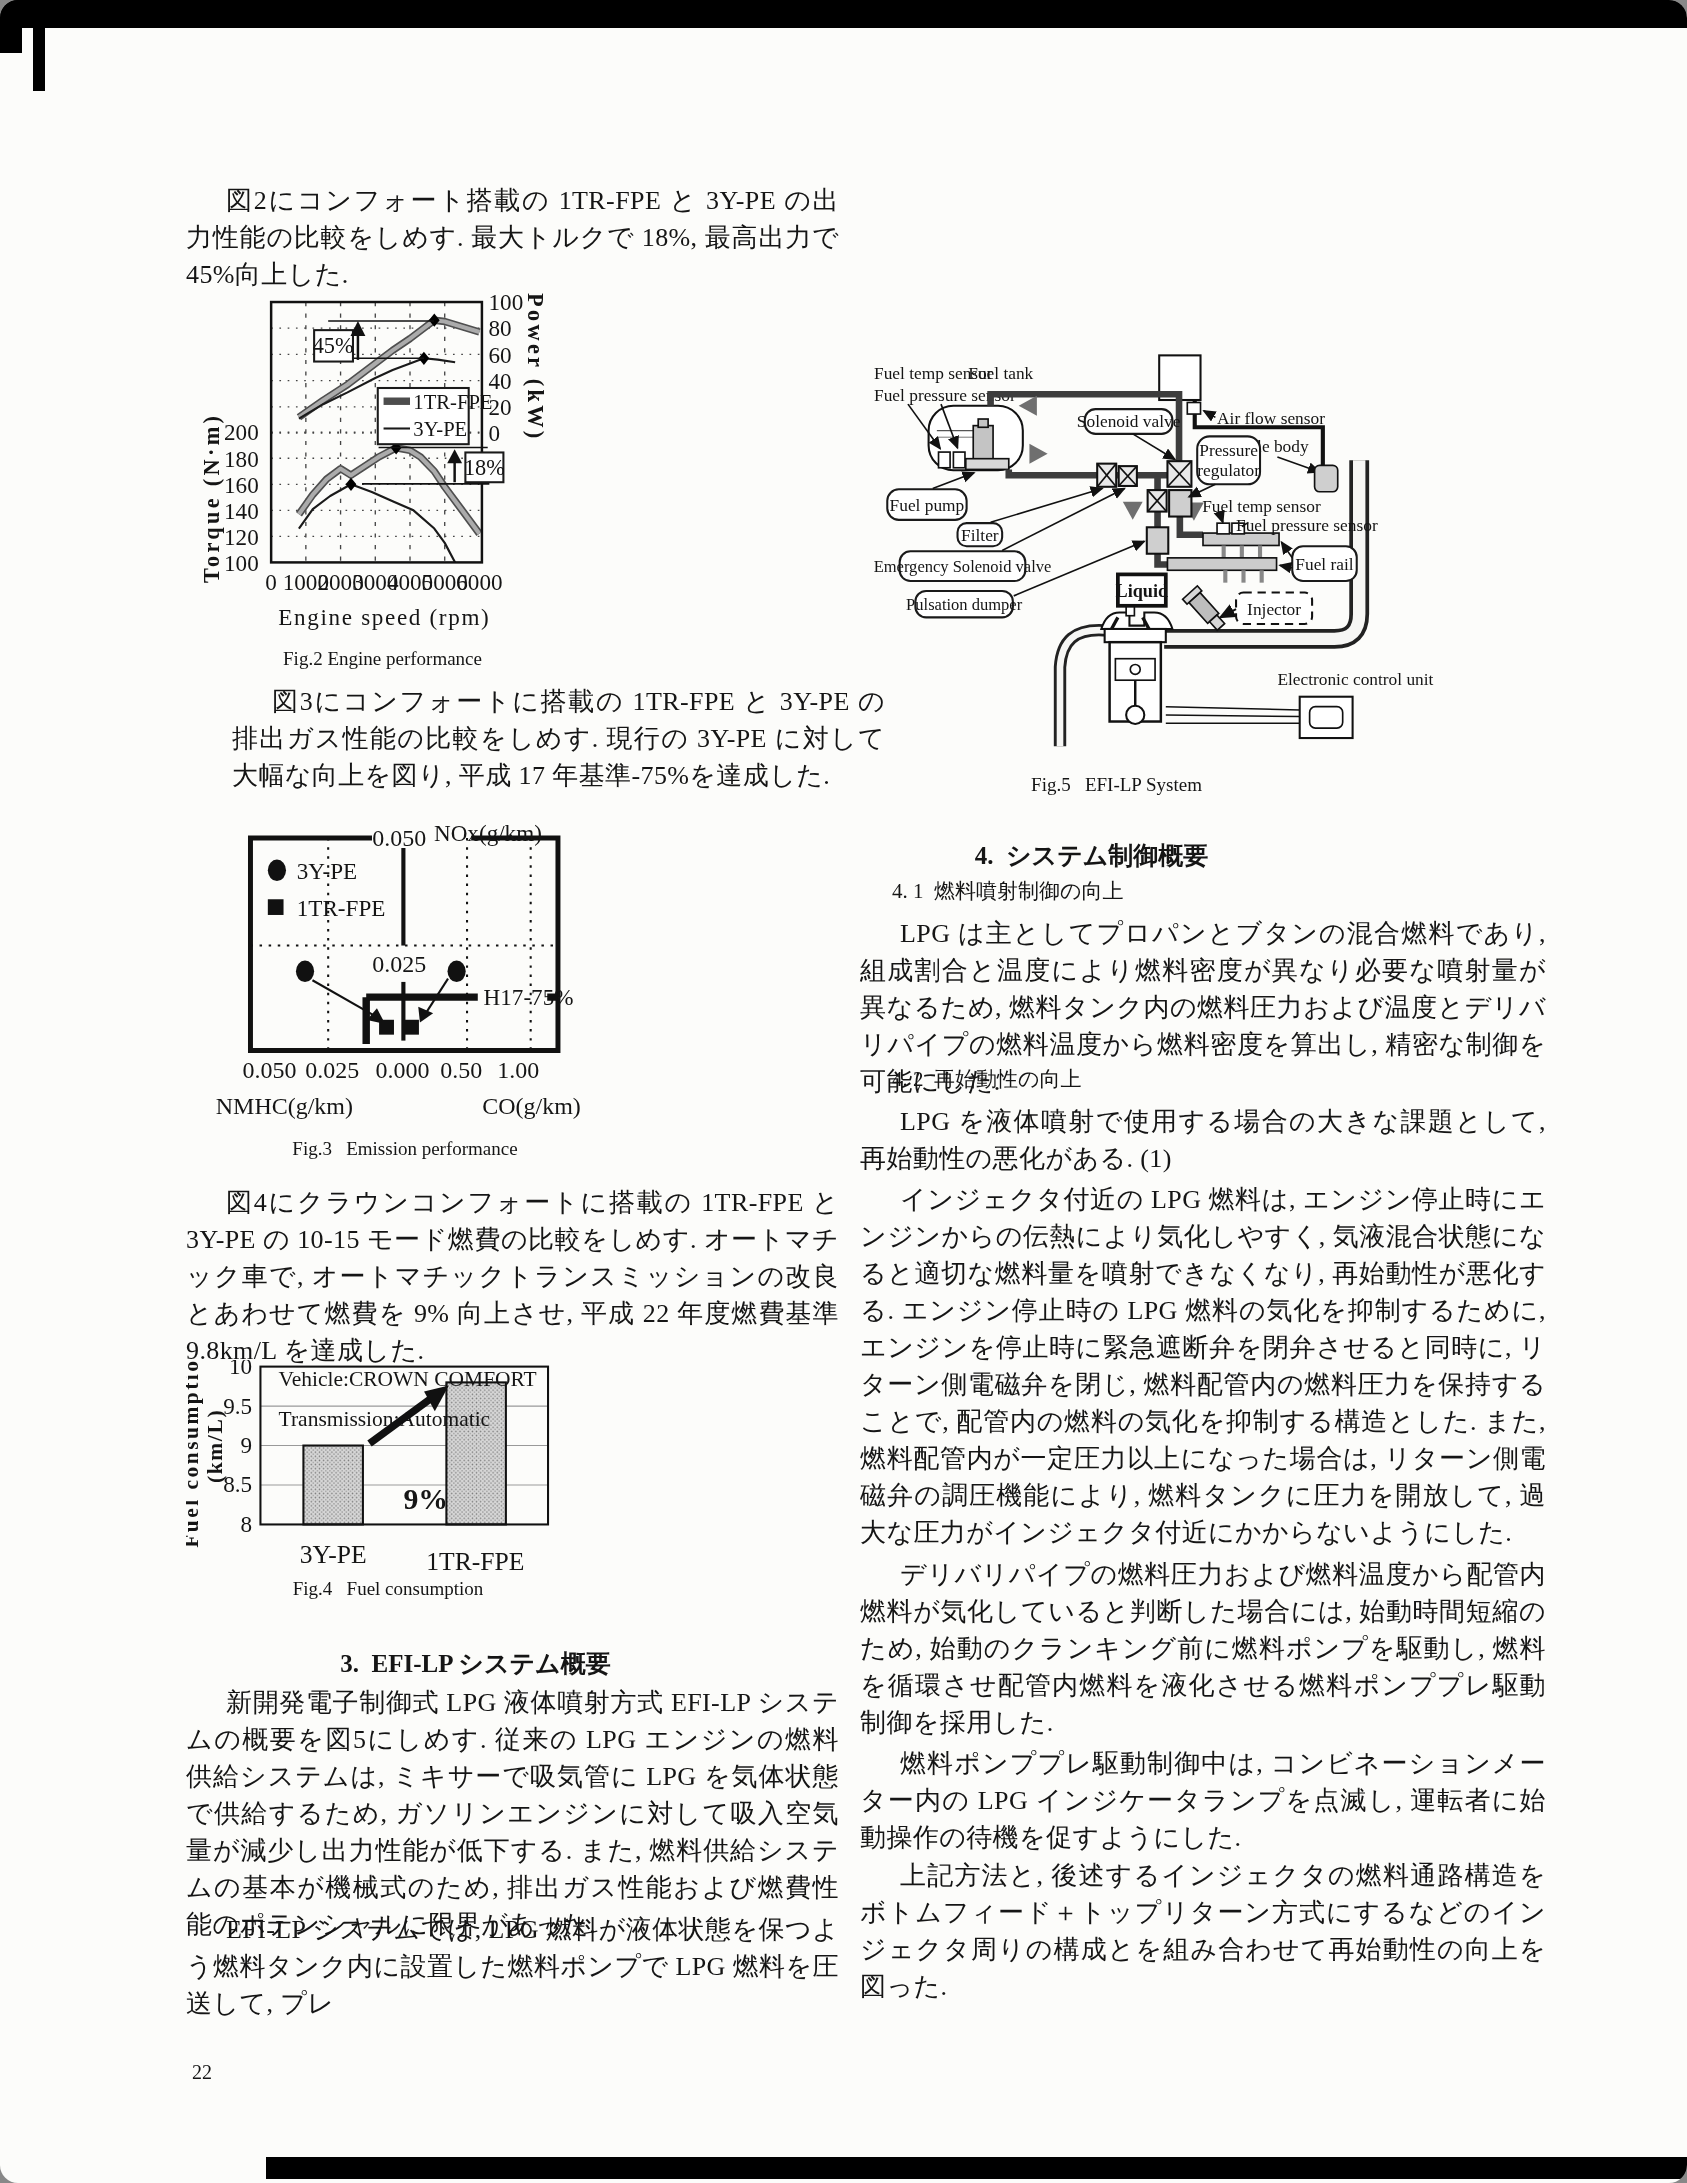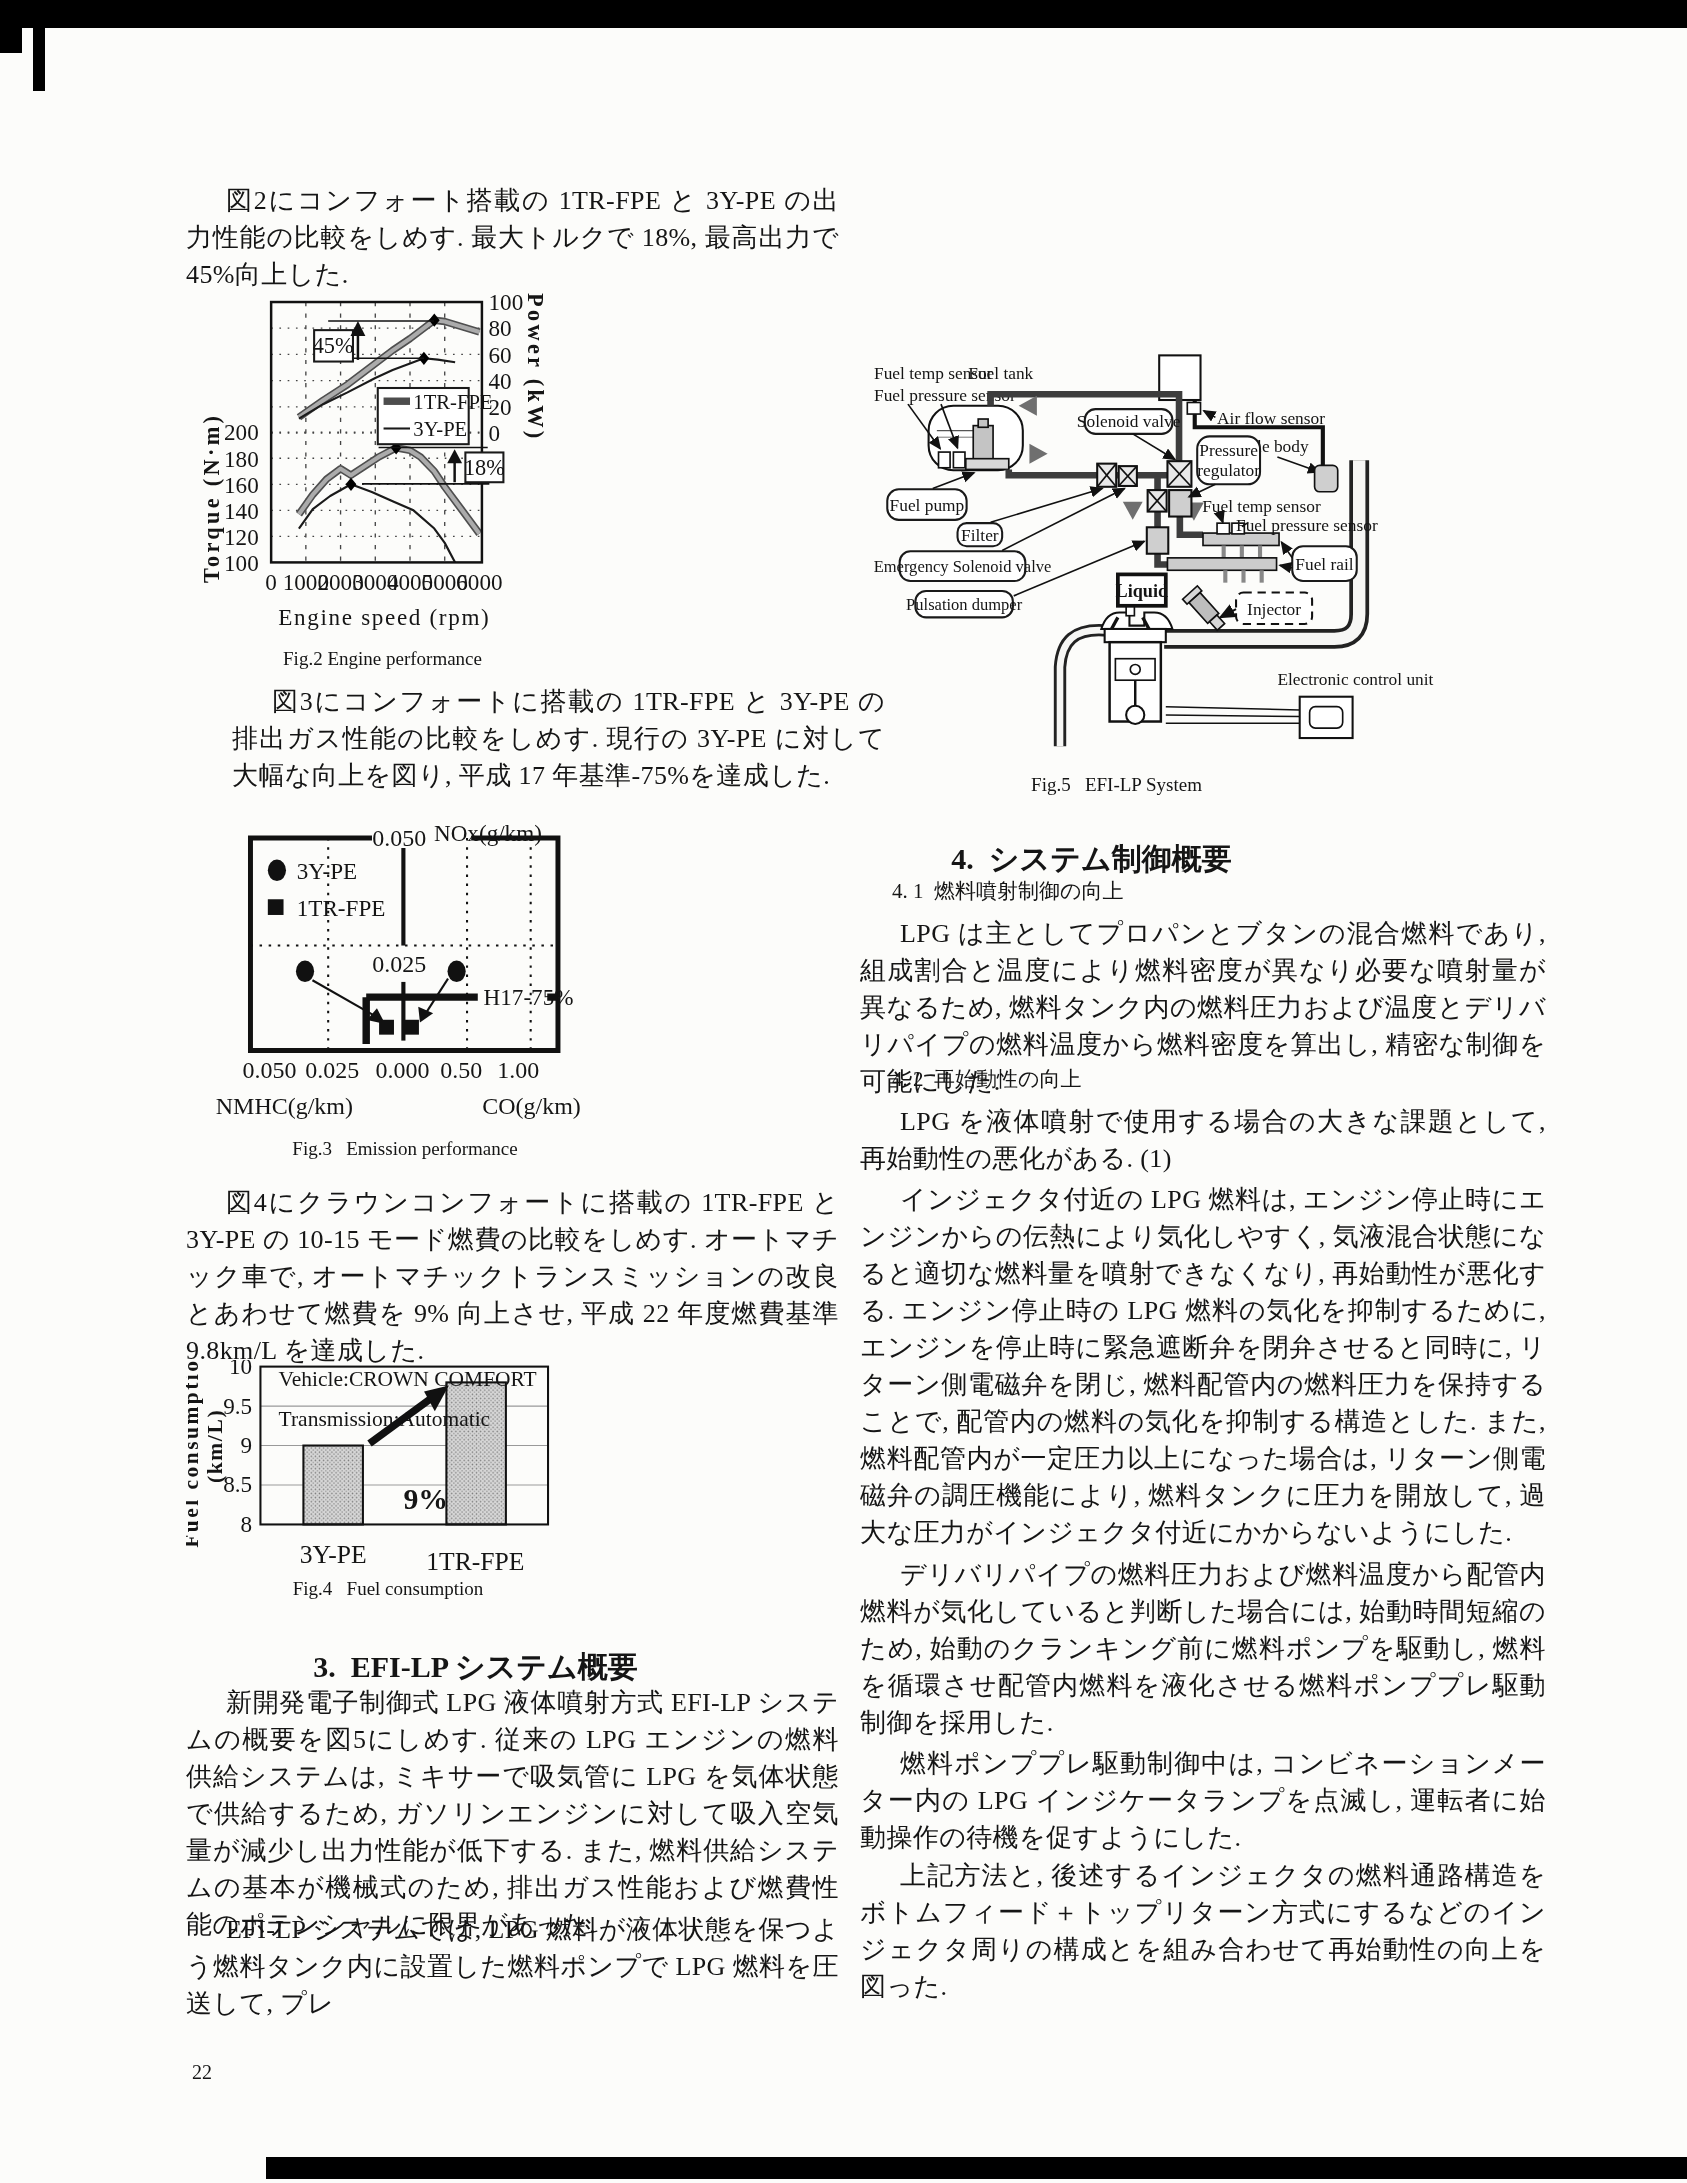--- a/index.html
+++ b/index.html
@@ -1,22 +1,22 @@
 <!DOCTYPE html>
 <html style="font-size:13.2px"><head>
 <meta charset="utf-8">
 <style>
   html,body{margin:0;padding:0;background:#888;}
   .page{position:relative;width:1687px;height:2183px;background:#fcfcfa;overflow:hidden;
-        font-family:"Liberation Serif","DejaVu Serif",serif;color:#151515;}
+        font-family:"Liberation Serif","DejaVu Serif",serif;color:#151515;border-radius:18px;}
   .abs{position:absolute;}
   .body-text{font-size:26px;line-height:37px;text-align:justify;letter-spacing:0.4px;}
   .indent{text-indent:40px;}
   .caption{font-size:19px;text-align:center;white-space:pre;}
-  .heading{font-size:30px;font-weight:600;text-align:center;white-space:pre;}
+  .heading{font-size:25px;font-weight:600;text-align:center;white-space:pre;}
   .subheading{font-size:21px;white-space:pre;}
   .pagenum{font-size:20px;}
   .scanbar{background:#000;}
   svg text{font-family:"Liberation Serif","DejaVu Serif",serif;fill:#151515;}
   .lblbox{fill:#ffffff;stroke:#1a1a1a;stroke-width:2.5;}
 </style>
 </head>
 <body>
 
 <div class="page">

